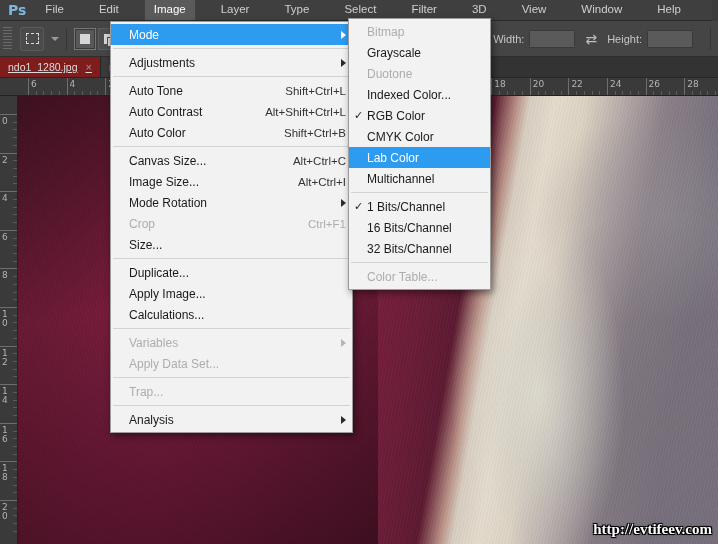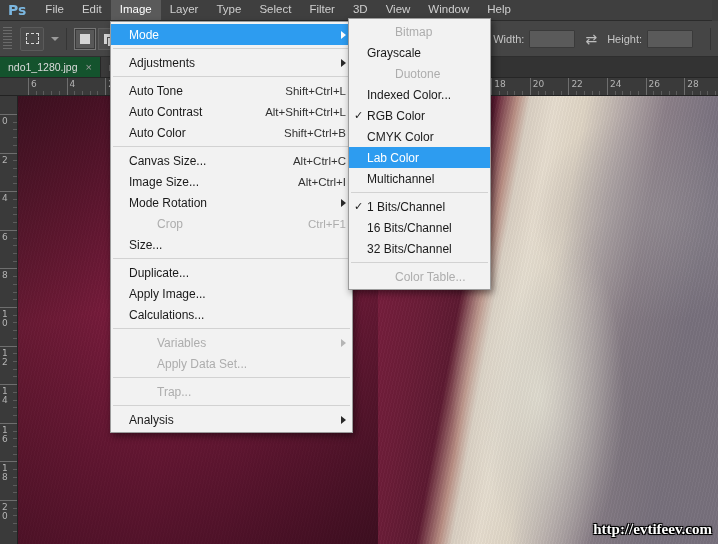--- a/index.html
+++ b/index.html
@@ -80,21 +80,21 @@
     position: absolute; left: 0; top: 57px; width: 718px; height: 21px;
     background: #333333; border-bottom: 1px solid #262626;
     display: flex; align-items: stretch;
   }
   .doc-tab {
     display: flex; align-items: center; gap: 8px;
     padding: 0 8px; background: #3a3a3a;
     border-right: 1px solid #262626;
     color: #bdbdbd; font-size: 10.5px; white-space: nowrap;
   }
-  .doc-tab.active { background: #14532d; color: #dcdcdc; }
+  .doc-tab.active { background: #7f1d1d; color: #dcdcdc; text-decoration: underline; }
   .tab-close { color: #9b9b9b; font-size: 11px; line-height: 1; }
 
   
   #hruler {
     position: absolute; left: 0; top: 78px; width: 718px; height: 18px;
     background: #3a3a3a; border-bottom: 1px solid #222;
     overflow: hidden;
   }
   #vruler {
     position: absolute; left: 0; top: 96px; width: 18px; height: 448px;
@@ -167,21 +167,21 @@
   #mode-submenu { left: 348px; top: 18px; width: 143px; }
 
   .mrow {
     display: flex; align-items: center;
     height: 21px; padding: 0 6px 0 18px;
     font-size: 12px; color: #1a1a1a; position: relative;
     white-space: nowrap;
   }
   .mrow .mlabel { flex: 1; }
   .mrow .mshort { color: #333; font-size: 11.5px; padding-left: 18px; }
-  .mrow.disabled { color: #adadad; margin-left: 28px; }
+  .mrow.disabled { color: #adadad; }
   .mrow.disabled .mshort { color: #adadad; }
   .mrow.highlight { background: #2d9cf0; color: #ffffff; }
   .msep { height: 1px; background: #d2d2d2; margin: 3px 2px; }
   .arrow {
     width: 0; height: 0; margin-left: 8px;
     border-top: 4px solid transparent; border-bottom: 4px solid transparent;
     border-left: 5px solid #2a2a2a;
   }
   .mrow.highlight .arrow { border-left-color: #ffffff; }
   .mrow.disabled .arrow { border-left-color: #b5b5b5; }
@@ -190,21 +190,21 @@
     line-height: 21px;
   }
 </style>
 </head>
 <body>
 
 <div id="app">
 
   <div id="menubar">
     <div id="ps-logo">Ps</div>
-    <div id="menubar-items" style="display:flex;align-items:flex-start;">
+    <div id="menubar-items" style="display:flex;align-items:flex-start;gap:17px;">
         <div class="menu-item">File</div>
         <div class="menu-item">Edit</div>
         <div class="menu-item active">Image</div>
         <div class="menu-item">Layer</div>
         <div class="menu-item">Type</div>
         <div class="menu-item">Select</div>
         <div class="menu-item">Filter</div>
         <div class="menu-item">3D</div>
         <div class="menu-item">View</div>
         <div class="menu-item">Window</div>

